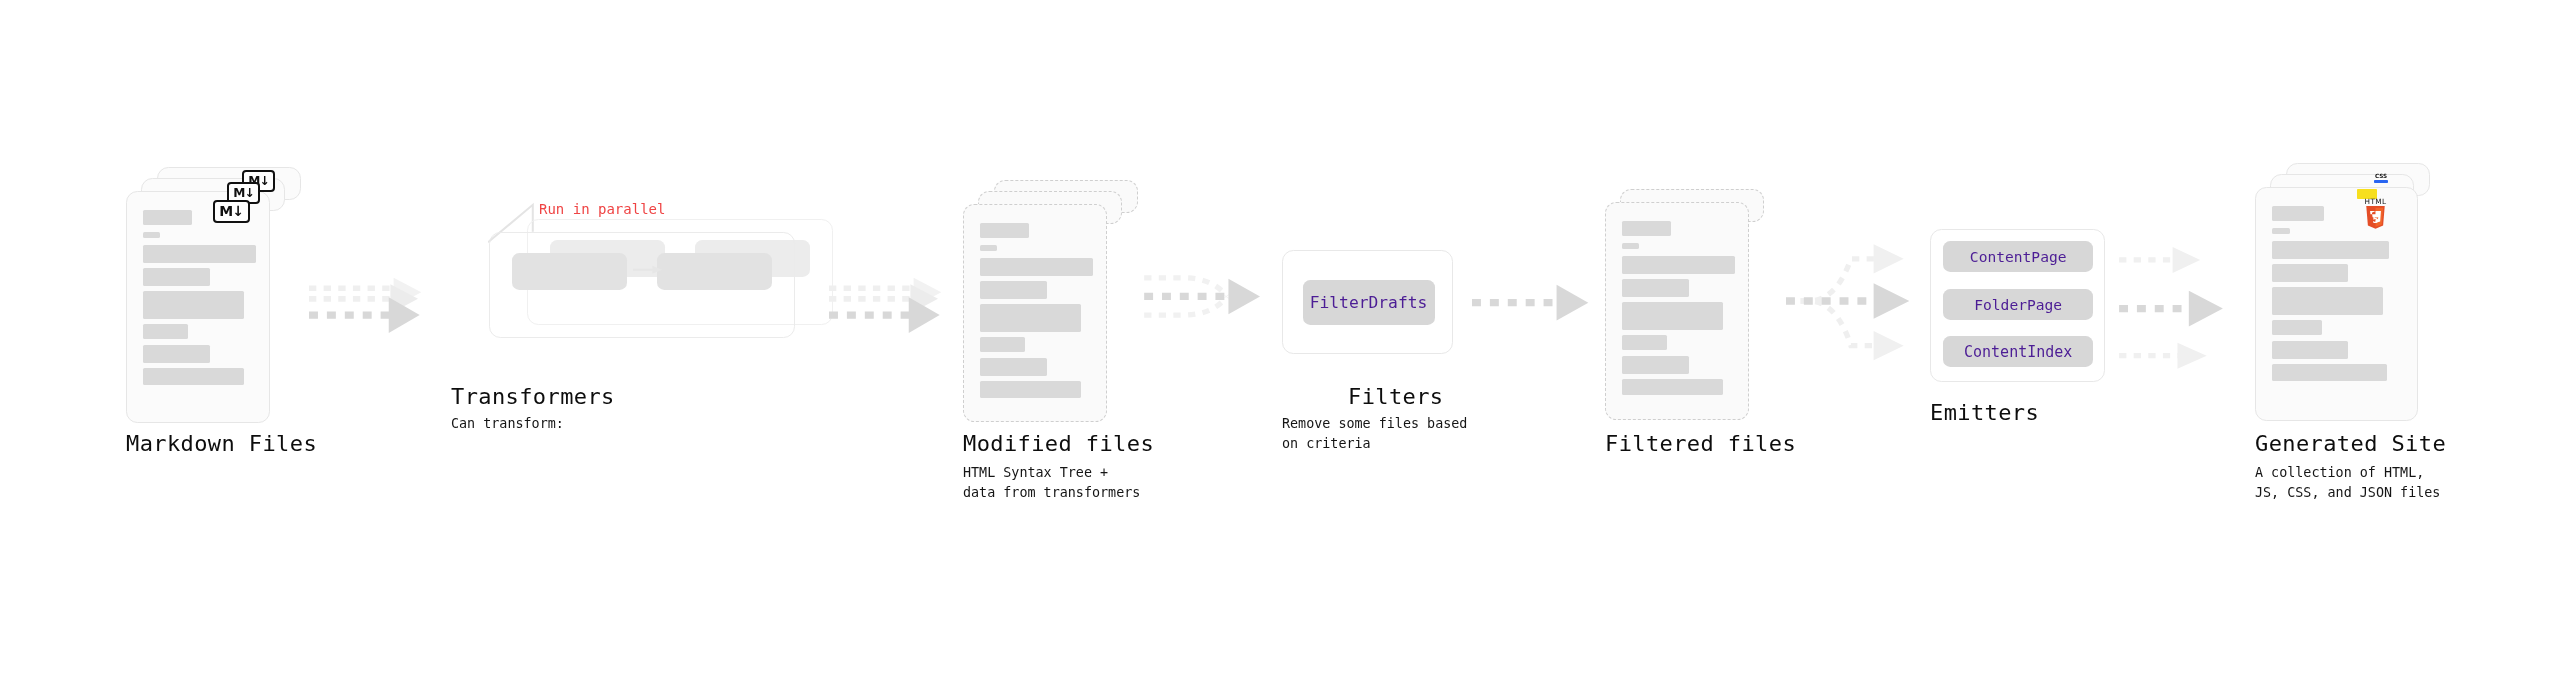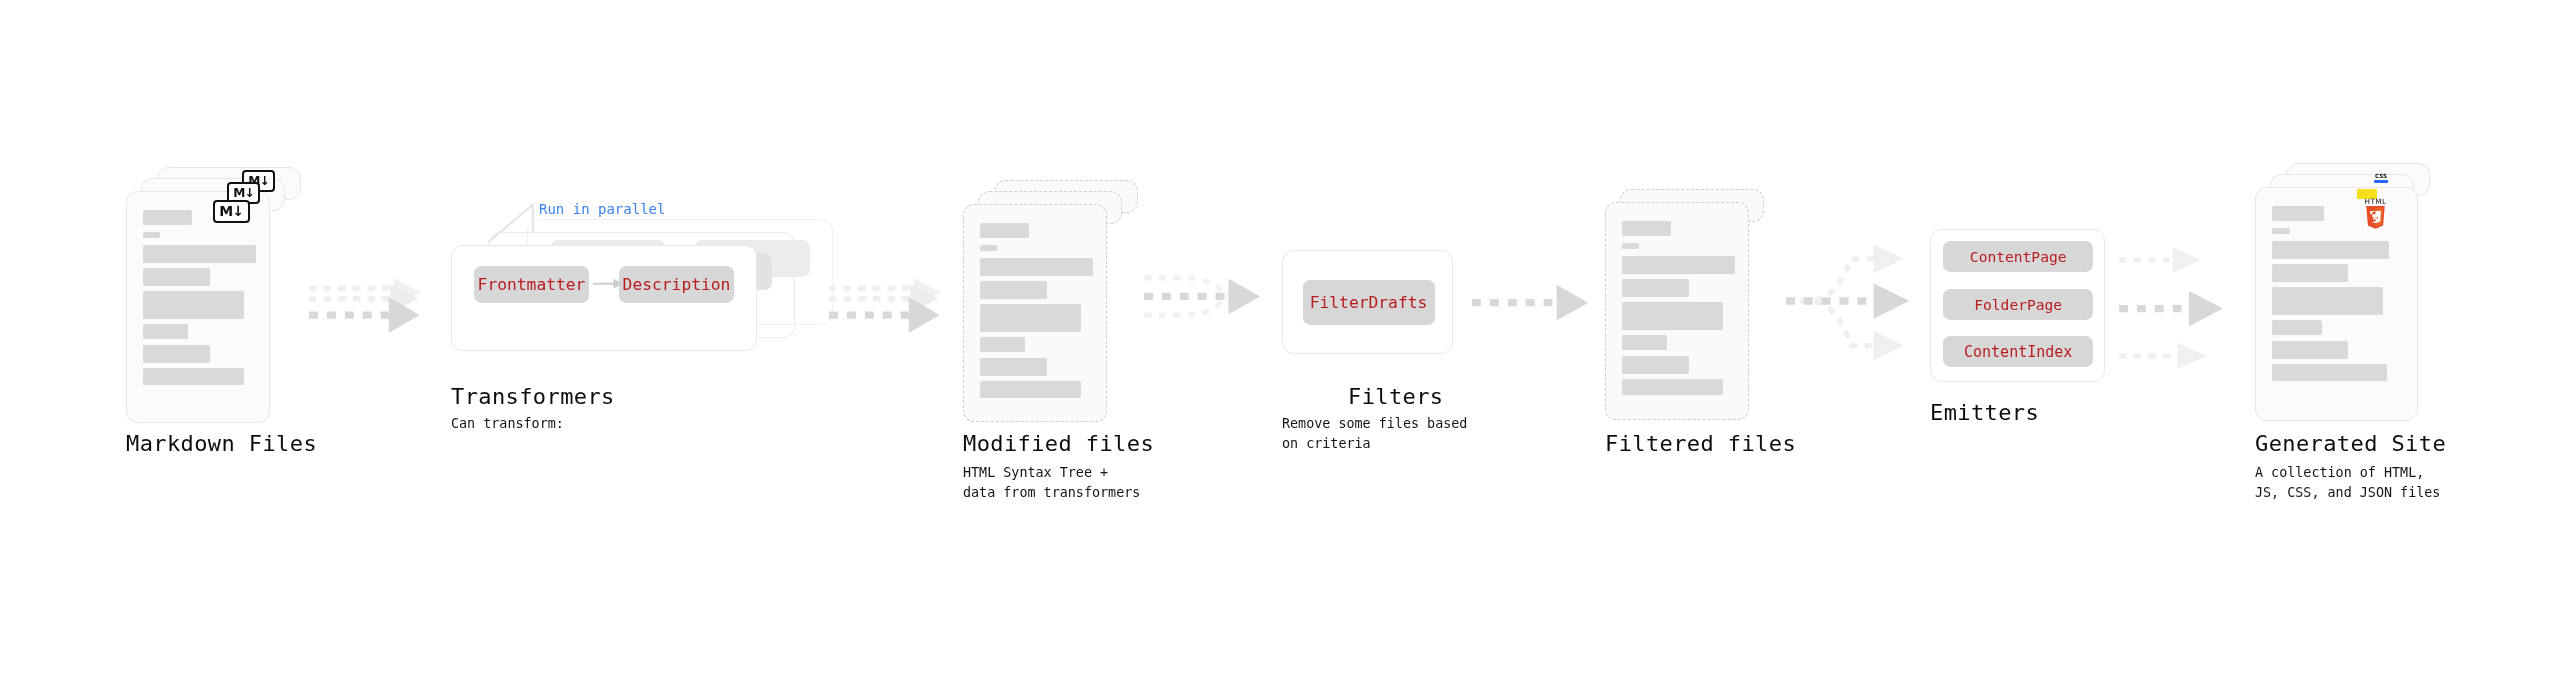--- a/index.html
+++ b/index.html
@@ -67,21 +67,21 @@
     border-radius:11.4px;
     background:#ffffff;
     box-sizing:border-box;
   }
   .panel.ghost{background:transparent;}
   .chip{
     position:absolute;
     background:#d7d7d7;
     border-radius:7.3px;
     display:flex;align-items:center;justify-content:center;
-    font-size:16.3px;color:#b91c1c;
+    font-size:16.3px;color:#4c1d95;
     white-space:nowrap;
   }
   .chip.g1{background:#ececec;color:transparent;}
   .chip.g2{background:#e2e2e2;color:transparent;}
 
   
   .miniarrow{position:absolute;}
 
   
   .title{
@@ -94,21 +94,21 @@
   .sub{
     position:absolute;
     font-size:13.4px;
     line-height:19.5px;
     color:#151515;
     white-space:pre;
   }
   .runlabel{
     position:absolute;
     font-size:14px;
-    color:#3b82f6;
+    color:#ef4444;
     white-space:nowrap;
   }
   .bullets{
     position:absolute;
     font-size:13.4px;
     line-height:19.5px;
     color:#151515;
     white-space:pre;
   }
 
@@ -171,28 +171,20 @@
 
     <div class="panel ghost" style="left:38px;top:13px;width:306px;height:106px;border-color:#ebebeb;">
       <div class="chip g2" style="left:22px;top:19.5px;width:115px;height:37px;"></div>
       <div class="chip g2" style="left:167px;top:19.5px;width:115px;height:37px;"></div>
       <svg class="miniarrow" style="left:143px;top:31px;" width="29" height="11.4" viewBox="0 0 36 14">
         <line x1="0" y1="7" x2="26" y2="7" stroke="#e6e6e6" stroke-width="2.5"></line>
         <polygon points="24,2 36,7 24,12" fill="#e6e6e6"></polygon>
       </svg>
     </div>
 
-    <div class="panel" style="left:0px;top:26px;width:306px;height:106px;">
-      <div class="chip" style="left:22px;top:19.5px;width:115px;height:37px;">Frontmatter</div>
-      <div class="chip" style="left:167px;top:19.5px;width:115px;height:37px;">Description</div>
-      <svg class="miniarrow" style="left:141px;top:32px;" width="31" height="11.4" viewBox="0 0 38 14">
-        <line x1="0" y1="7" x2="27" y2="7" stroke="#cfcfcf" stroke-width="2.5"></line>
-        <polygon points="25,1 38,7 25,13" fill="#cfcfcf"></polygon>
-      </svg>
-    </div>
   </div>
   <div class="title" style="left:451px;top:384px;text-align:right;">Transformers</div>
   <div class="sub" style="left:451px;top:414px;">Can transform:</div>
 
   <svg class="conn" style="left:829px;top:276px;" width="118" height="57" viewBox="0 0 145 70">
     <g stroke="#efefef" stroke-width="7" stroke-dasharray="9 9" fill="none">
       <line x1="0" y1="15" x2="110" y2="15"></line>
       <line x1="0" y1="28" x2="110" y2="28"></line>
     </g>
     <polygon points="104,2 138,20 104,38" fill="#f2f2f2"></polygon>

